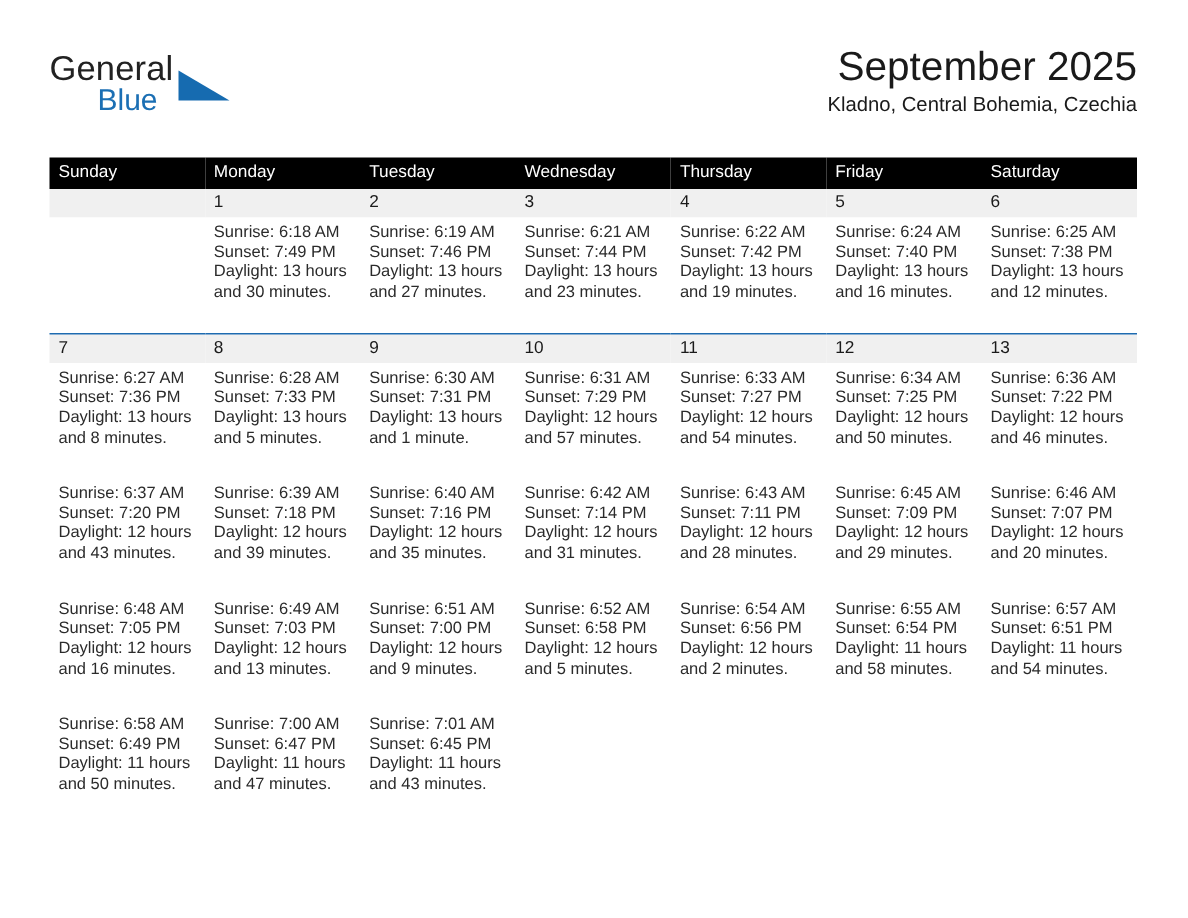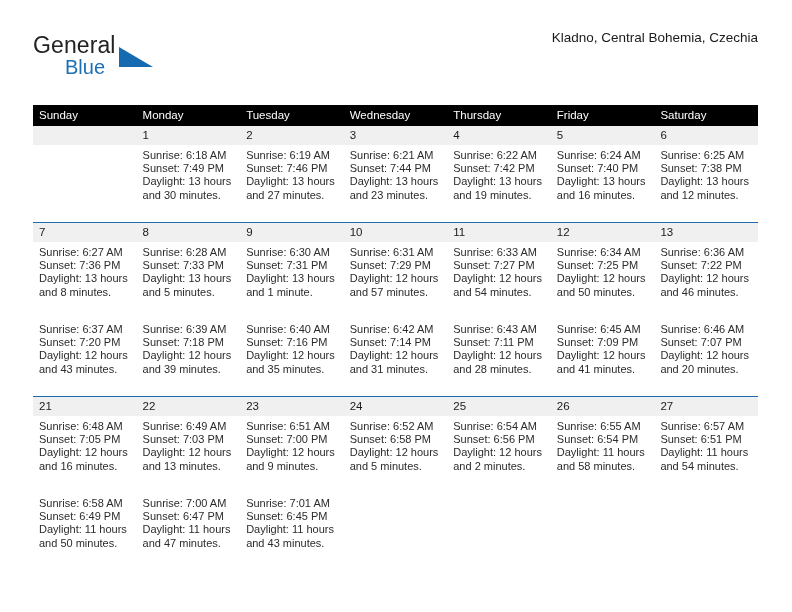--- a/index.html
+++ b/index.html
@@ -133,20 +133,21 @@
 
 <div class="header">
 
   <div class="logo">
     <span class="logo-general">General</span>
     <span class="logo-tri"></span>
     <span class="logo-blue">Blue</span>
   </div>
 
   <div class="title-block">
+    <h1 class="month-title">September 2025</h1>
     <div class="location">Kladno, Central Bohemia, Czechia</div>
   </div>
 
 </div>
 
 <div class="calendar">
   <table class="cal">
     <colgroup>
       <col>
         <col>
@@ -305,39 +306,30 @@
         <td>
           <span class="line">Sunrise: 6:43 AM</span>
           <span class="line">Sunset: 7:11 PM</span>
           <span class="line">Daylight: 12 hours</span>
           <span class="line">and 28 minutes.</span>
         </td>
         <td>
           <span class="line">Sunrise: 6:45 AM</span>
           <span class="line">Sunset: 7:09 PM</span>
           <span class="line">Daylight: 12 hours</span>
-          <span class="line">and 41 minutes.</span>
+          <span class="line">and 29 minutes.</span>
         </td>
         <td>
           <span class="line">Sunrise: 6:46 AM</span>
           <span class="line">Sunset: 7:07 PM</span>
           <span class="line">Daylight: 12 hours</span>
           <span class="line">and 20 minutes.</span>
         </td>
       </tr>
 
-      <tr class="daynum-row">
-        <td>21</td>
-        <td>22</td>
-        <td>23</td>
-        <td>24</td>
-        <td>25</td>
-        <td>26</td>
-        <td>27</td>
-      </tr>
       <tr class="info-row">
         <td>
           <span class="line">Sunrise: 6:48 AM</span>
           <span class="line">Sunset: 7:05 PM</span>
           <span class="line">Daylight: 12 hours</span>
           <span class="line">and 16 minutes.</span>
         </td>
         <td>
           <span class="line">Sunrise: 6:49 AM</span>
           <span class="line">Sunset: 7:03 PM</span>

